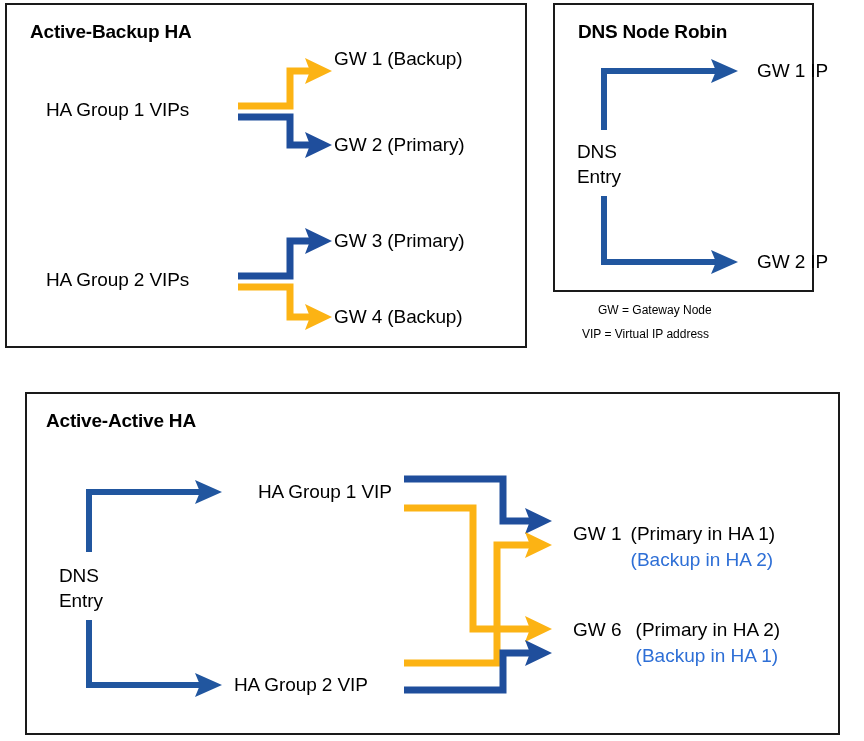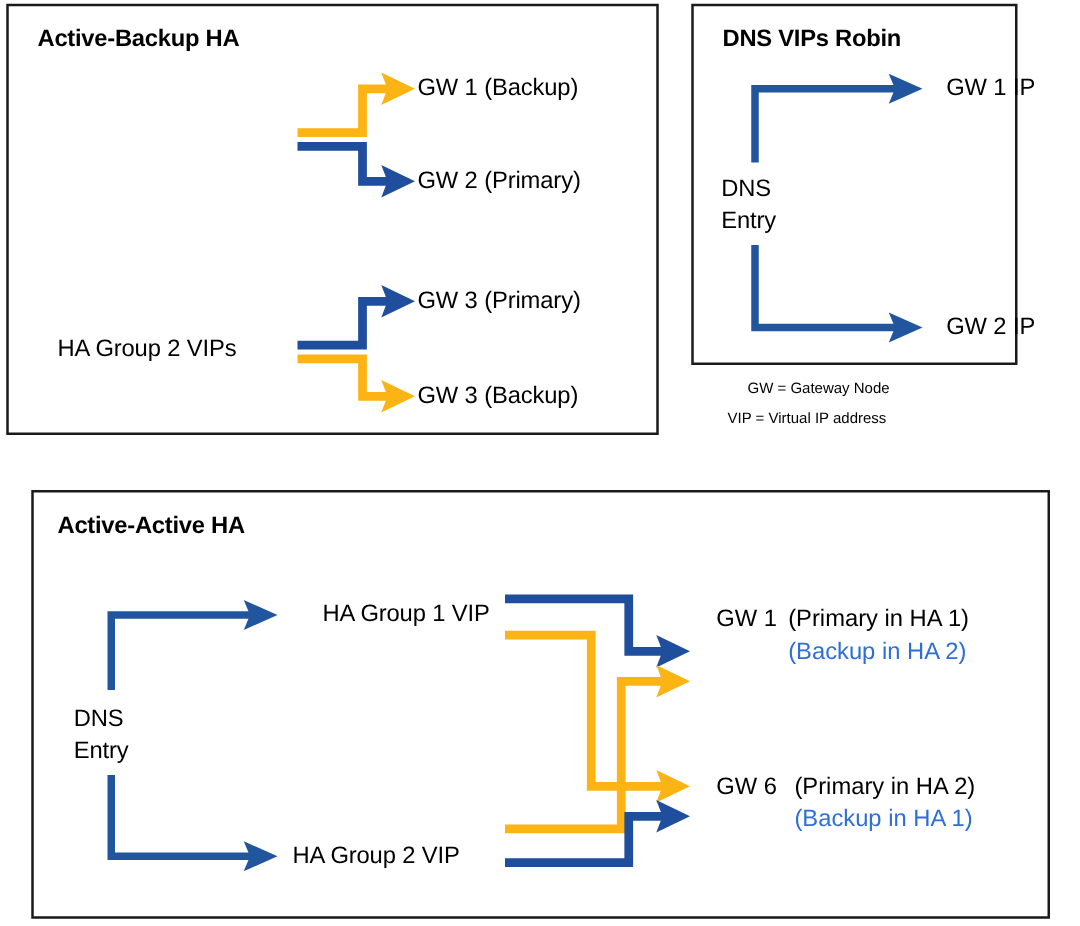--- a/index.html
+++ b/index.html
@@ -71,49 +71,50 @@
   .role-backup { color: #2e6fd6; display:block; }
 </style>
 </head>
 <body>
 
 <div id="canvas">
 
   <div class="panel" style="left:5px; top:3px; width:522px; height:345px;"></div>
   <div class="panel-title" style="left:30px; top:21px;">Active-Backup HA</div>
 
-  <div class="node-label" style="left:334px; top:60px;">GW 1 (Backup)</div>
+  <div class="node-label" style="left:46px; top:99px;">HA Group 1 VIPs</div>
+  <div class="node-label" style="left:334px; top:48px;">GW 1 (Backup)</div>
   <div class="node-label" style="left:334px; top:134px;">GW 2 (Primary)</div>
 
   <div class="node-label" style="left:46px; top:269px;">HA Group 2 VIPs</div>
   <div class="node-label" style="left:334px; top:230px;">GW 3 (Primary)</div>
-  <div class="node-label" style="left:334px; top:306px;">GW 3 (Backup)</div>
+  <div class="node-label" style="left:334px; top:306px;">GW 4 (Backup)</div>
 
   <div class="panel" style="left:553px; top:3px; width:261px; height:289px;"></div>
-  <div class="panel-title" style="left:578px; top:21px;">DNS VIPs Robin</div>
+  <div class="panel-title" style="left:578px; top:21px;">DNS Node Robin</div>
 
   <div class="node-label" style="left:577px; top:141px;">DNS</div>
   <div class="node-label" style="left:577px; top:166px;">Entry</div>
 
   <div class="node-label" style="left:757px; top:60px;">GW 1 IP</div>
   <div class="node-label" style="left:757px; top:251px;">GW 2 IP</div>
 
   <div class="legend-line" style="left:598px; top:303px;">GW = Gateway Node</div>
   <div class="legend-line" style="left:582px; top:327px;">VIP = Virtual IP address</div>
 
   <div class="panel" style="left:25px; top:392px; width:815px; height:343px;"></div>
   <div class="panel-title" style="left:46px; top:410px;">Active-Active HA</div>
 
   <div class="node-label" style="left:59px; top:565px;">DNS</div>
   <div class="node-label" style="left:59px; top:590px;">Entry</div>
 
   <div class="node-label" style="left:234px; top:481px;margin-left:24px;">HA Group 1 VIP</div>
   <div class="node-label" style="left:234px; top:674px;">HA Group 2 VIP</div>
 
-  <div class="multi-line" style="left:573px; top:483px;">
+  <div class="multi-line" style="left:573px; top:521px;">
     <span class="gw-name">GW 1</span><span style="display:inline-block;width:9px;"></span><span class="gw-roles">
       <span class="role-primary">(Primary in HA 1)</span>
       <span class="role-backup">(Backup in HA 2)</span>
     </span>
   </div>
 
   <div class="multi-line" style="left:573px; top:617px;">
     <span class="gw-name">GW 6</span><span style="display:inline-block;width:14px;"></span><span class="gw-roles">
       <span class="role-primary">(Primary in HA 2)</span>
       <span class="role-backup">(Backup in HA 1)</span>

